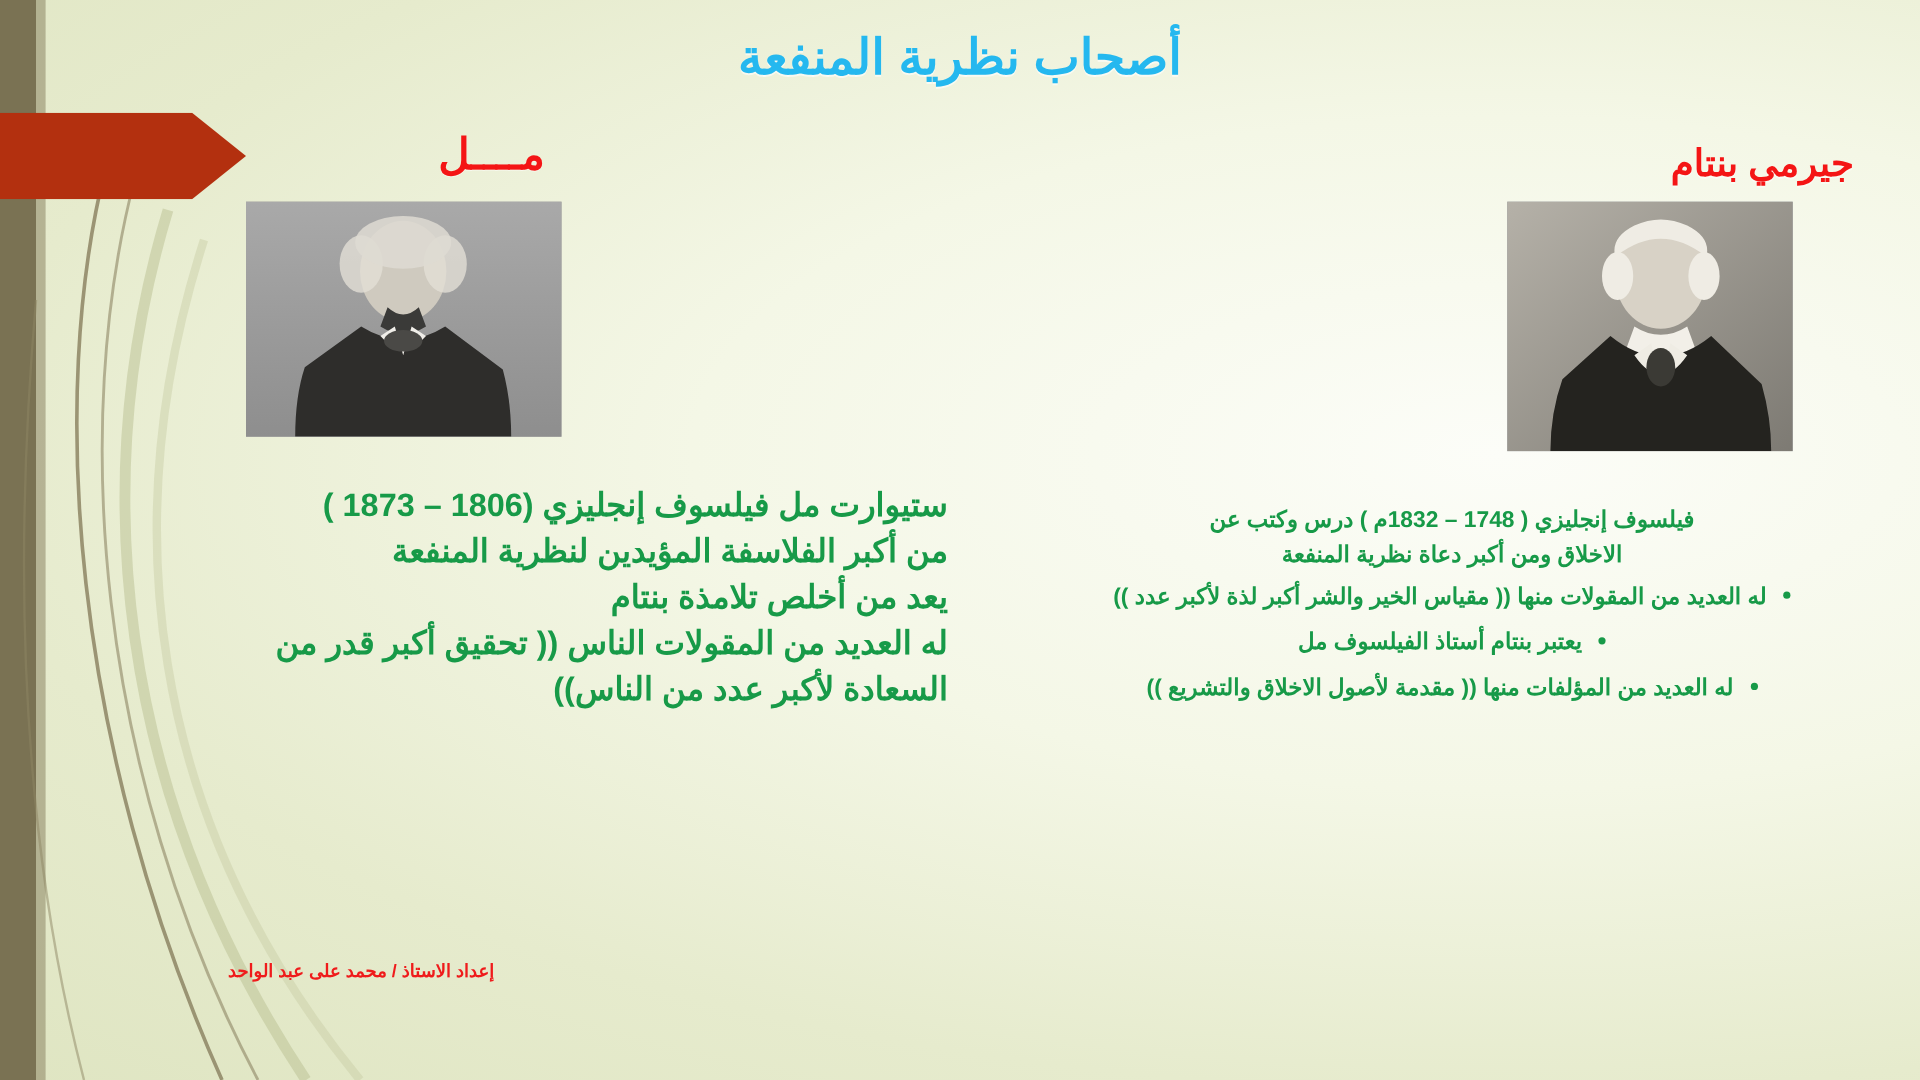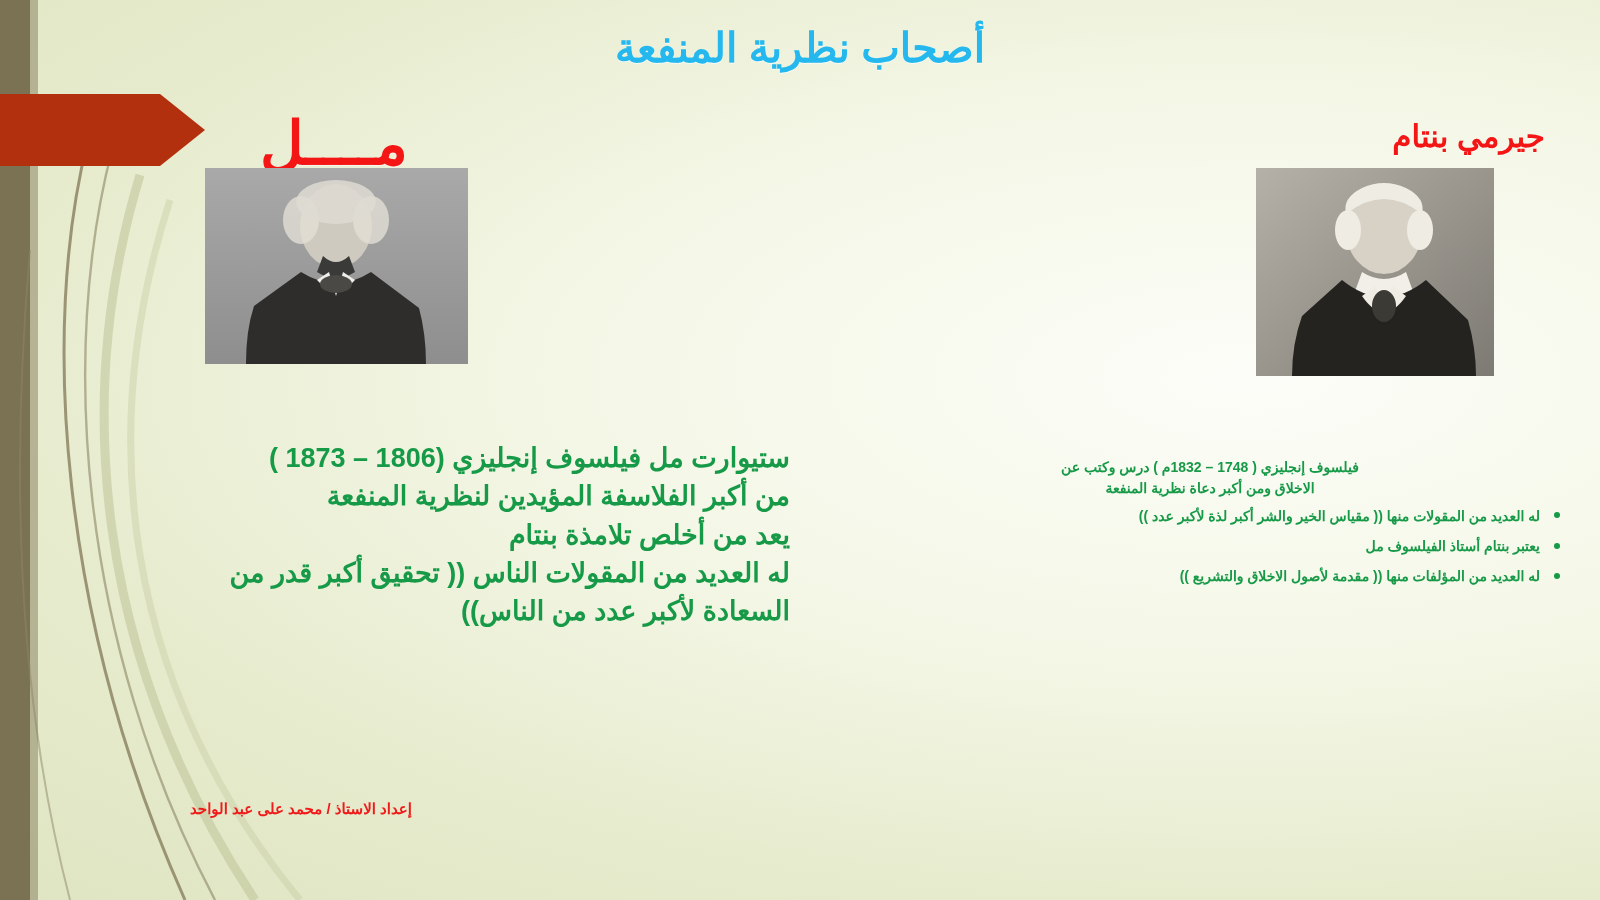--- a/index.html
+++ b/index.html
@@ -64,23 +64,23 @@
 
   
   .heading {
     position: absolute;
     color: #f41515;
     font-weight: bold;
     white-space: nowrap;
     text-shadow: 0 1px 0 rgba(255,255,255,.45);
   }
   .heading-mill {
-    right: 1192px;
+    right: 1146px;
     top: 108px;
-    font-size: 60px;
+    font-size: 36px;
     letter-spacing: -1px;
   }
   .heading-bentham {
     right: 55px;
     top: 118px;
     font-size: 31px;
   }
 
   
   .portrait {
@@ -103,49 +103,48 @@
   }
   .portrait svg { display: block; width: 100%; height: 100%; }
 
   
   .body-col {
     position: absolute;
     color: #179a48;
     font-weight: bold;
     direction: rtl;
     text-align: right;
-    margin-top: 37px;
   }
   .col-left {
     right: 810px;
     left: 60px;
     top: 402px;
     font-size: 27px;
     line-height: 1.42;
   }
   .col-right {
     right: 40px;
     left: 860px;
     top: 420px;
-    font-size: 14px;
+    font-size: 19px;
     line-height: 1.52;
   }
   .col-right .lead { text-align: center; }
   .col-left .line { white-space: nowrap; }
 
   ul.bullets {
     list-style: none;
     margin: 6px 0 0 0;
     padding: 0;
   }
   ul.bullets li {
     position: relative;
     padding-right: 0;
     margin-bottom: 9px;
-    text-align: right;
+    text-align: center;
   }
   ul.bullets li .bullet-dot {
     display: inline-block;
     width: 6px; height: 6px;
     border-radius: 50%;
     background: #179a48;
     vertical-align: middle;
     margin-left: 14px;
     margin-bottom: 3px;
   }

